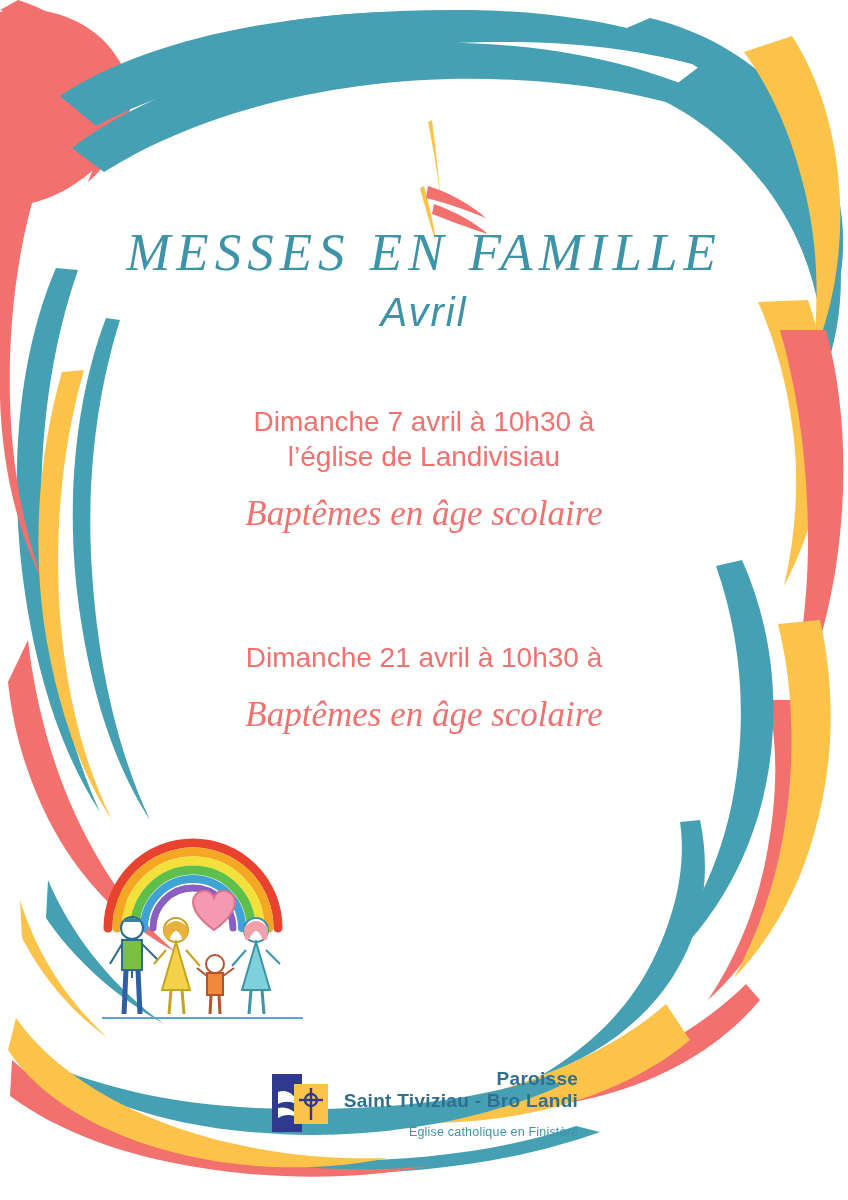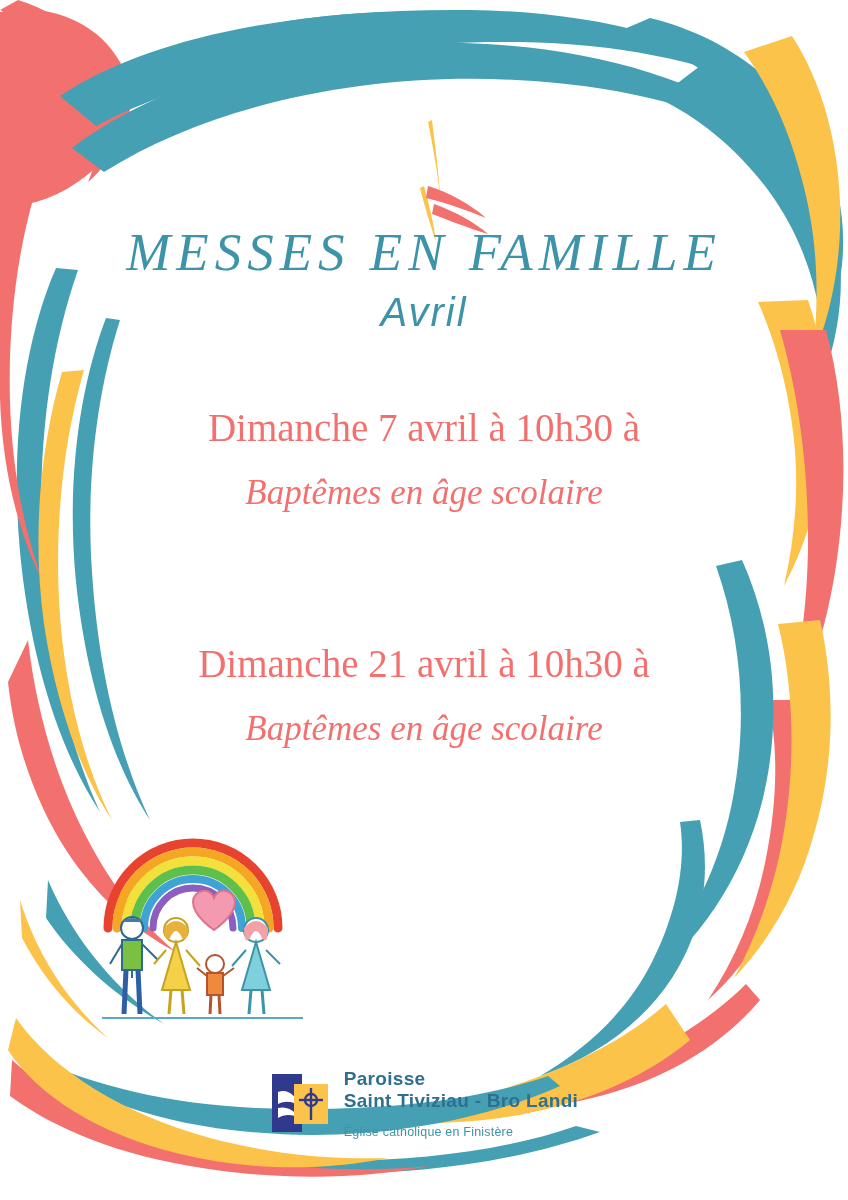--- a/index.html
+++ b/index.html
@@ -62,22 +62,22 @@
     position: absolute;
     left: 0;
     width: 848px;
     text-align: center;
     color: #f2706e;
   }
   .event-1 { top: 404px; }
   .event-2 { top: 640px; }
 
   .event-line {
-    font-family: Liberation Serif, serif;
-    font-size: 39px;
+    font-family: Liberation Sans, sans-serif;
+    font-size: 28px;
     line-height: 1.25;
     color: #f2706e;
     white-space: nowrap;
   }
   .event-note {
     font-family: "Liberation Serif", serif;
     font-style: italic;
     font-size: 35px;
     line-height: 1.35;
     color: #f2706e;
@@ -103,21 +103,21 @@
     align-items: center;
     justify-content: center;
     gap: 12px;
   }
   #footer-mark {
     width: 62px;
     height: 62px;
     flex: none;
   }
   #footer-text {
-    text-align: left;
+    text-align: right;
     font-family: "Liberation Sans", sans-serif;
   }
   .footer-line1 {
     font-size: 19px;
     font-weight: bold;
     color: #2f6f8f;
     letter-spacing: .3px;
     line-height: 1.15;
   }
   .footer-line2 {
@@ -193,20 +193,21 @@
     <path class="c" d="M434 204 C 456 212, 474 222, 488 234 C 468 228, 448 220, 432 214 Z"></path>
   </svg>
 
   <div class="content">
 
     <div class="title">MESSES EN FAMILLE</div>
     <div class="subtitle">Avril</div>
 
     <div class="event event-1">
       <div class="event-line">Dimanche 7 avril à 10h30 à</div>
+      <div class="event-line">l’église de Landivisiau</div>
       <div class="event-note">Baptêmes en âge scolaire</div>
     </div>
 
     <div class="event event-2">
       <div class="event-line">Dimanche 21 avril à 10h30 à</div>
       <div class="event-note">Baptêmes en âge scolaire</div>
     </div>
 
     <svg id="drawing" viewBox="0 0 245 215" aria-hidden="true">
       <g fill="none" stroke-linecap="round">

